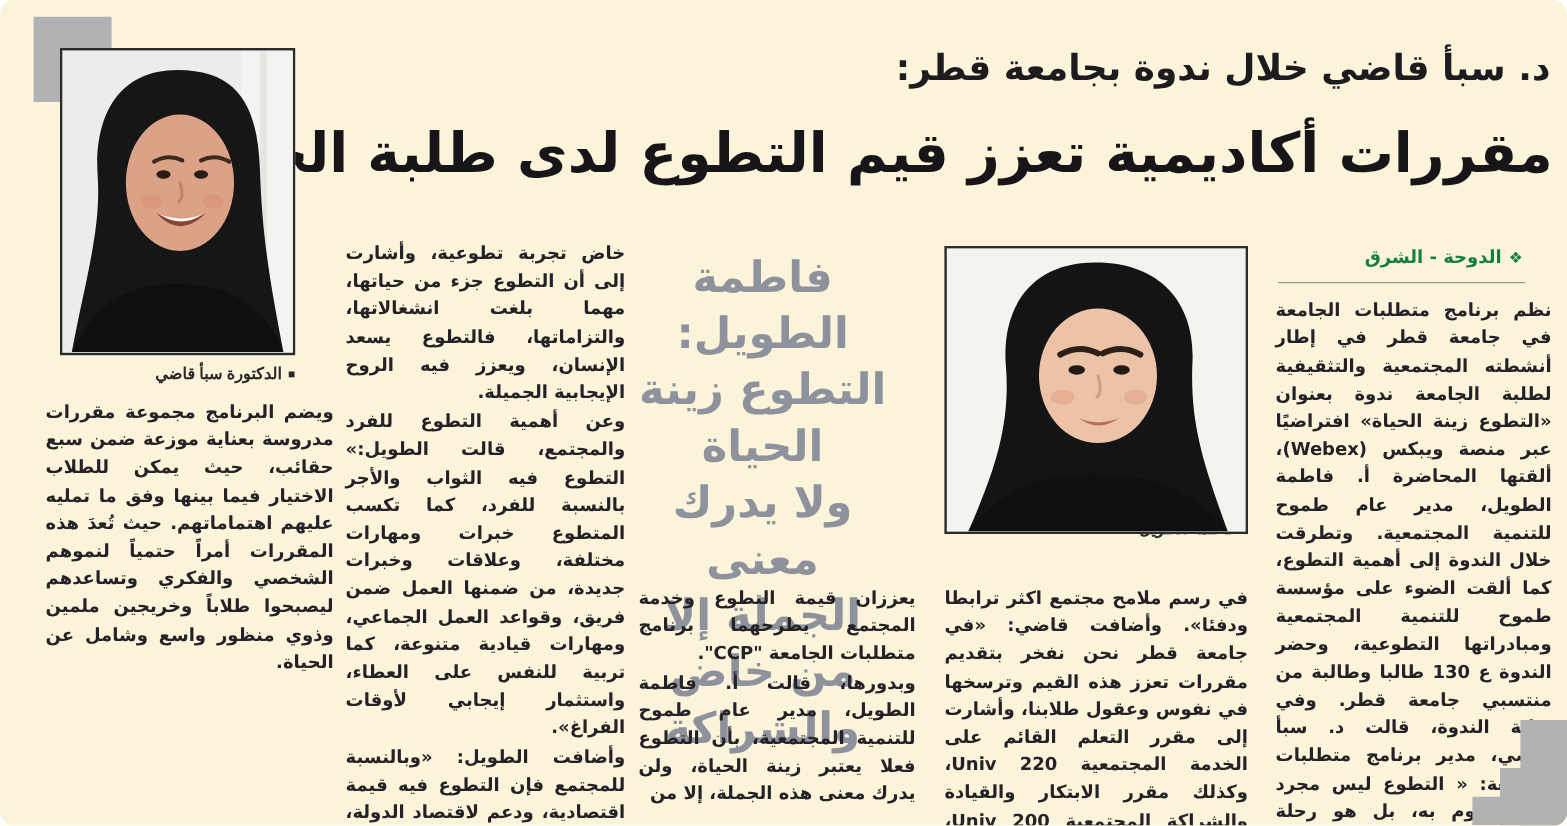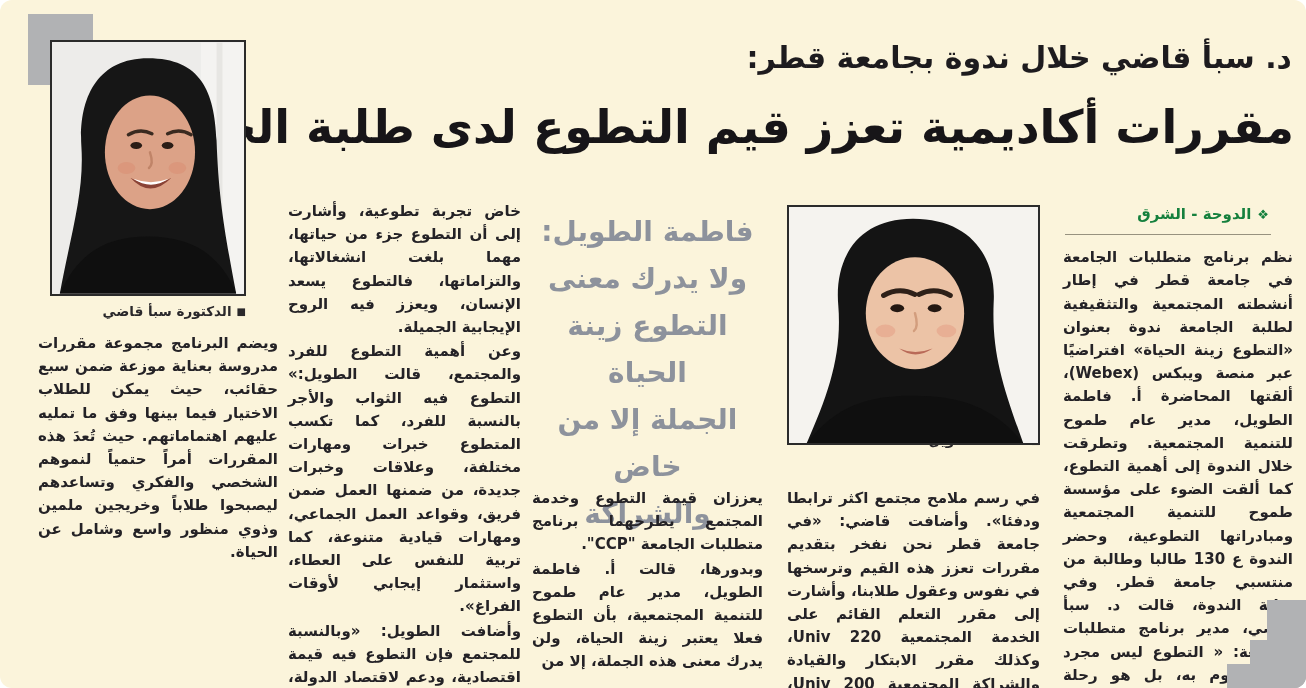--- a/index.html
+++ b/index.html
@@ -31,43 +31,43 @@
   }
   .headline{
     right:12px;top:100px;
     font-size:46px;font-weight:bold;
     white-space:nowrap;
     letter-spacing:-0.5px;
     color:#171518;
   }
   .caption{
     font-size:13.5px;font-weight:bold;
-    text-align:right;color:#2a282b;
+    text-align:right;color:#2a282b;font-family:Liberation Serif, serif;
   }
   .caption .bullet{font-size:10px;position:relative;top:-1px;margin-left:5px;}
   .col{
     font-size:15px;line-height:23.2px;font-weight:bold;
     text-align:justify;color:#242226;
   }
   .col p{margin:0 0 1px 0;}
   .byline{
     font-size:15px;font-weight:bold;
     text-align:right;padding-left:0;padding-right:24px;
     color:#15803d;
   }
   .byline .diamond{font-size:13px;margin-left:6px;}
   .byline-rule{
     height:1px;background:#97927f;
     margin:8px 22px 11px 2px;
   }
   .pull-quote{
-    left:532px;top:208px;width:231px;
+    left:520px;top:208px;width:231px;
     text-align:center;
     color:#8D929C;
-    font-size:28px;line-height:47px;font-weight:bold;
+    font-size:36px;line-height:47px;font-weight:bold;
   }
   .step{z-index:5;}
 </style>
 </head>
 <body>
 
 <div id="canvas">
 
   <div class="abs gray-block" style="left:28px;top:14px;width:65px;height:71px;"></div>
 
@@ -125,22 +125,22 @@
     <div class="byline-rule"></div>
     <p>نظم برنامج متطلبات الجامعة في جامعة قطر في إطار أنشطته المجتمعية والتثقيفية لطلبة الجامعة ندوة بعنوان «التطوع زينة الحياة» افتراضيًا عبر منصة ويبكس (Webex)، ألقتها المحاضرة أ. فاطمة الطويل، مدير عام طموح للتنمية المجتمعية. وتطرقت خلال الندوة إلى أهمية التطوع، كما ألقت الضوء على مؤسسة طموح للتنمية المجتمعية ومبادراتها التطوعية، وحضر الندوة ع 130 طالبا وطالبة من منتسبي جامعة قطر.  وفي بداية الندوة، قالت د. سبأ قاضي، مدير برنامج متطلبات الجامعة: « التطوع ليس مجرد عمل نقوم به، بل هو رحلة تثقيفية تعلمنا قيم الصبر والإصرار والعمل الجماعي، يمنحنا الفرصة لنكون جزءا من شيء أكبر من انفسنا، لنسهم</p>
   </div>
 
   <div class="abs col" style="left:787px;top:487px;width:253px;">
     <p>في رسم ملامح مجتمع اكثر ترابطا ودفئا».  وأضافت قاضي: «في جامعة قطر نحن نفخر بتقديم مقررات تعزز هذه القيم وترسخها في نفوس وعقول طلابنا، وأشارت إلى مقرر التعلم القائم على الخدمة المجتمعية Univ 220، وكذلك مقرر الابتكار والقيادة والشراكة المجتمعية Univ 200، وهما مقرران</p>
   </div>
 
   <div class="abs pull-quote">
     <div>فاطمة الطويل:</div>
+    <div>التطوع زينة الحياة</div>
     <div>ولا يدرك معنى</div>
-    <div>التطوع زينة الحياة</div>
     <div>الجملة إلا من خاض</div>
     <div>والشراكة</div>
   </div>
   <div class="abs col" style="left:532px;top:487px;width:231px;">
     <p>يعززان قيمة التطوع وخدمة المجتمع يطرحهما برنامج متطلبات الجامعة "CCP".</p>
     <p>وبدورها، قالت أ. فاطمة الطويل، مدير عام طموح للتنمية المجتمعية، بأن التطوع فعلا يعتبر زينة الحياة، ولن يدرك معنى هذه الجملة، إلا من</p>
   </div>
 
   <div class="abs col" style="left:288px;top:200px;width:233px;">
     <p>خاض تجربة تطوعية، وأشارت إلى أن التطوع جزء من حياتها، مهما بلغت انشغالاتها، والتزاماتها، فالتطوع يسعد الإنسان، ويعزز فيه الروح الإيجابية الجميلة.</p>

